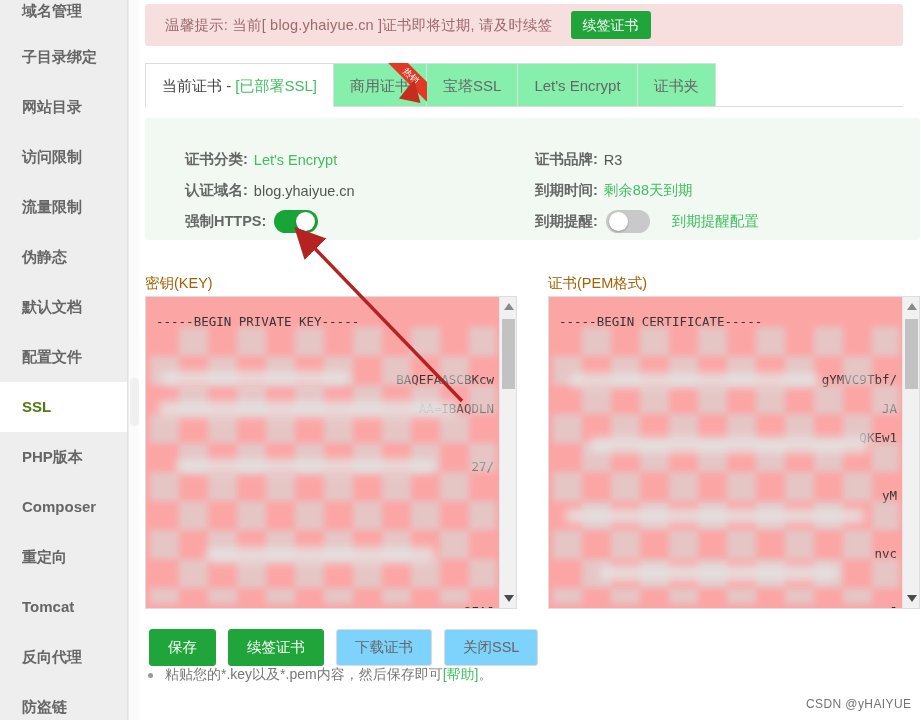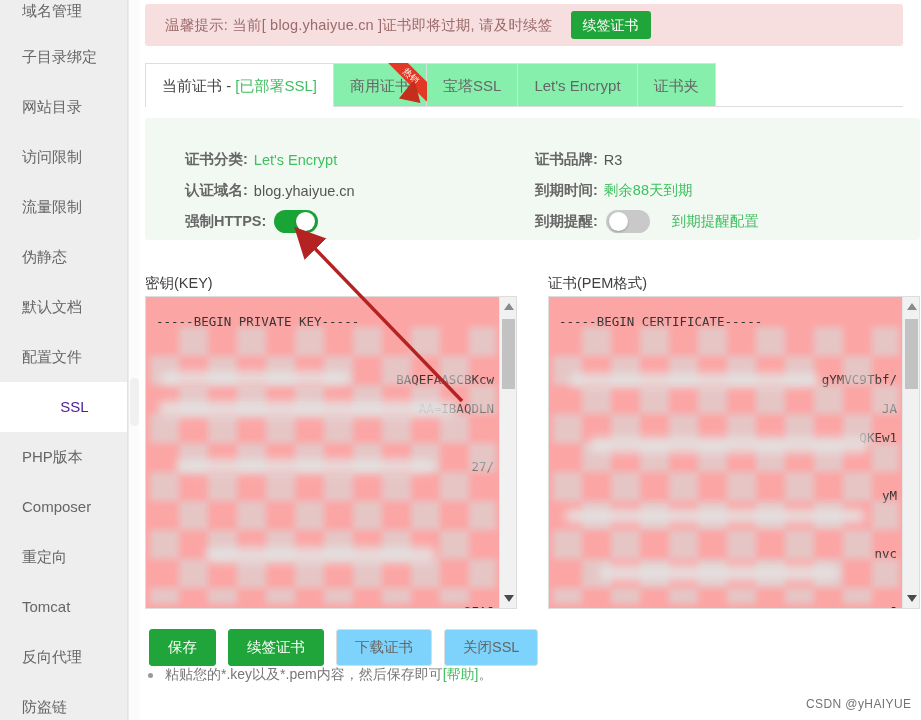--- a/index.html
+++ b/index.html
@@ -13,23 +13,23 @@
   
   #sidebar{
     position:absolute;left:0;top:0;width:128px;height:720px;
     background:#eeeeee;border-right:1px solid #e2e2e2;
     box-sizing:border-box;overflow:hidden;
   }
   .side-item{
     height:50px;line-height:50px;
     padding-left:22px;box-sizing:border-box;
     font-size:15px;color:#666;
-    white-space:nowrap;cursor:pointer;
-  }
-  .side-item.active{background:#ffffff;color:#4c1d95;text-align:center;}
+    white-space:nowrap;cursor:pointer;font-weight:bold;
+  }
+  .side-item.active{background:#ffffff;color:#4d7c0f;}
   .side-item:first-child{height:32px;line-height:22px;}
   
   #side-scroll{
     position:absolute;left:128px;top:0;width:11px;height:720px;
     background:#fbfbfb;border-left:1px solid #ececec;
   }
   #side-scroll .thumb{
     position:absolute;left:1px;top:378px;width:9px;height:48px;
     background:#f0f0f0;border-radius:5px;
   }
@@ -105,21 +105,21 @@
   }
   .toggle.on{background:#19a438;}
   .toggle.off{background:#c9c9c9;}
   .toggle .knob{
     position:absolute;top:2px;width:19px;height:19px;border-radius:50%;
     background:#fff;box-shadow:0 1px 2px rgba(0,0,0,.25);
   }
   .toggle.on .knob{left:22px;}
   .toggle.off .knob{left:3px;}
   
-  .ta-label{position:absolute;font-size:14.5px;color:#404040;}
+  .ta-label{position:absolute;font-size:14.5px;color:#a16207;}
   .ta-wrap{
     position:absolute;width:372px;height:313px;
     border:1px solid #ddd;background:#fca5a5;box-sizing:border-box;
     overflow:hidden;
   }
   .ta-text{
     position:absolute;left:10px;top:10px;right:22px;
     font-family:"DejaVu Sans Mono","Liberation Mono",monospace;
     font-size:12.5px;line-height:29px;color:#333;
     white-space:pre;overflow:hidden;

